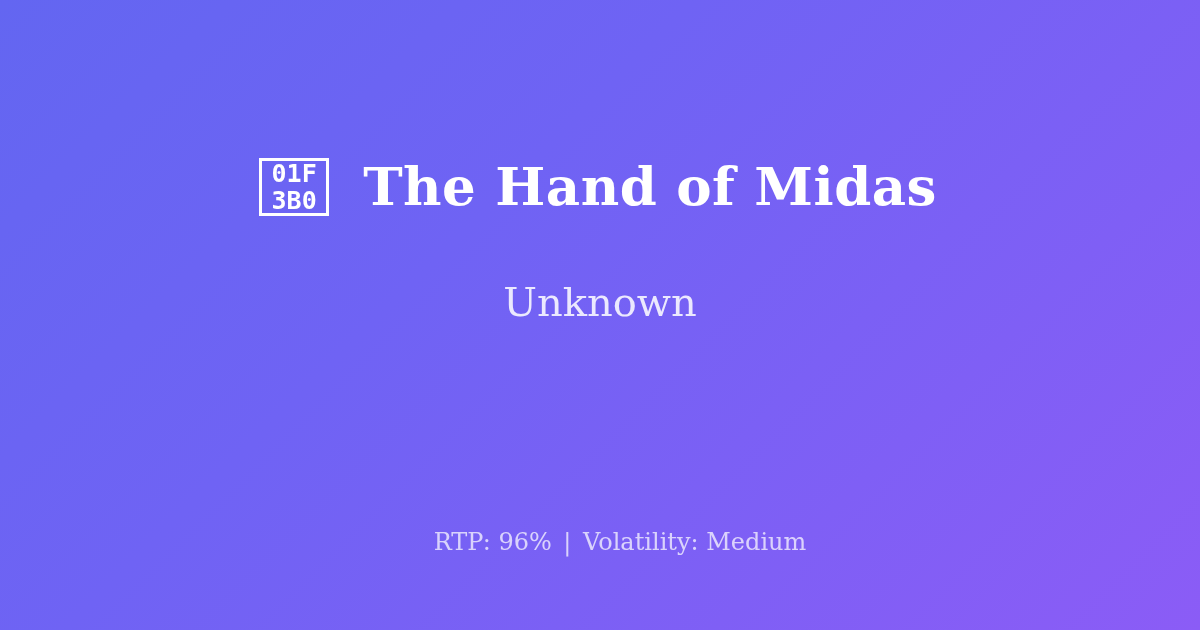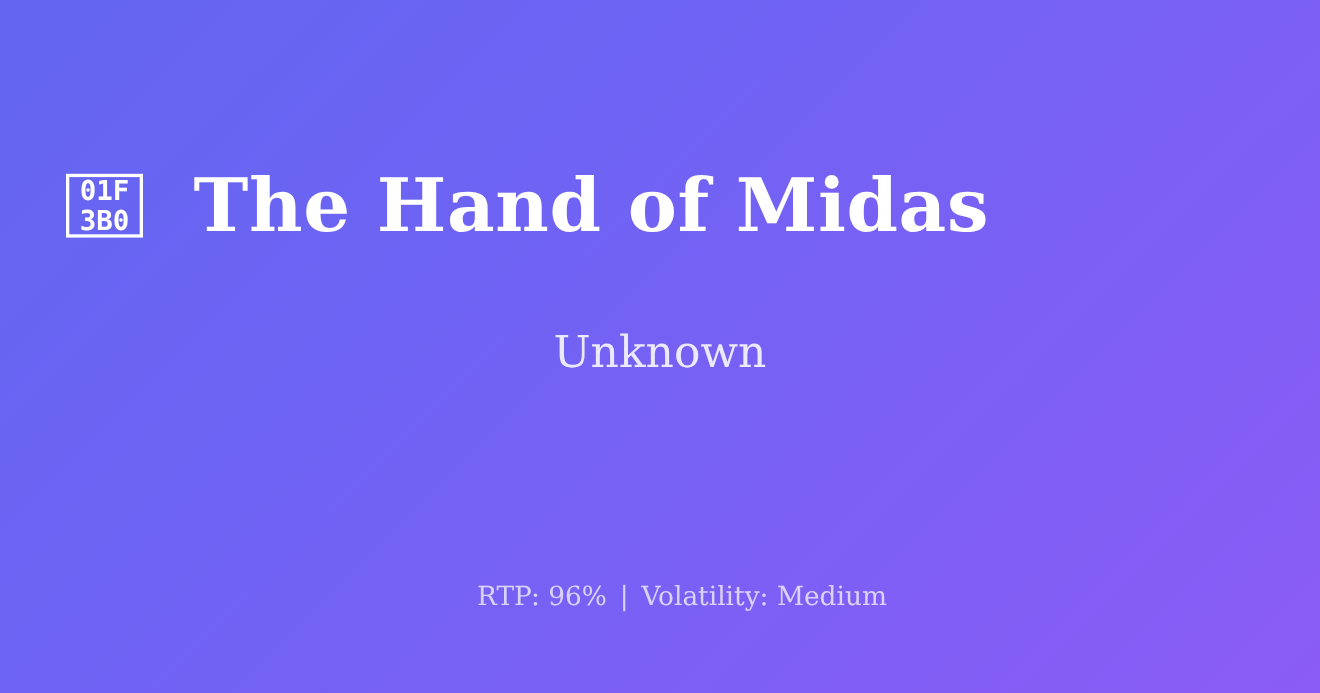--- a/index.html
+++ b/index.html
@@ -39,21 +39,21 @@
     flex-direction: column;
     align-items: center;
     justify-content: center;
     padding: 0 60px;
     box-sizing: border-box;
   }
 
   .title-row {
     display: flex;
     align-items: center;
-    justify-content: flex-start;
+    justify-content: center;
     gap: 30px;
     width: 100%;
   }
 
   
   .tofu-glyph {
     flex: 0 0 auto;
     width: 70px;
     height: 58px;
     box-sizing: border-box;
@@ -73,26 +73,26 @@
     letter-spacing: 0px;
     display: block;
   }
   .tofu-glyph .tofu-row + .tofu-row {
     margin-top: 2px;
   }
 
   .title {
     font-family: "DejaVu Serif", "Liberation Serif", serif;
     font-weight: 700;
-    font-size: 67px;
+    font-size: 53px;
     line-height: 1.08;
     color: #ffffff;
     letter-spacing: 0.5px;
     white-space: nowrap;
-    margin: 16px;
+    margin: 4px;
   }
 
   .subtitle {
     margin: 0;
     margin-top: 58px;
     font-family: "DejaVu Serif", "Liberation Serif", serif;
     font-weight: 400;
     font-size: 40px;
     line-height: 1.2;
     color: rgba(255, 255, 255, 0.86);

